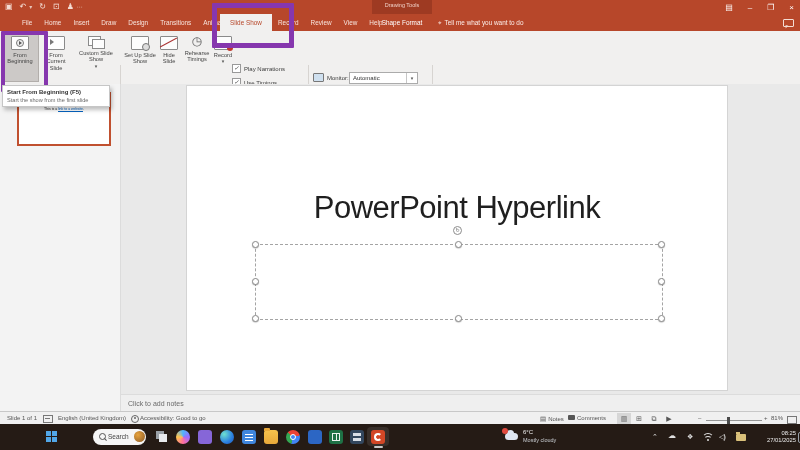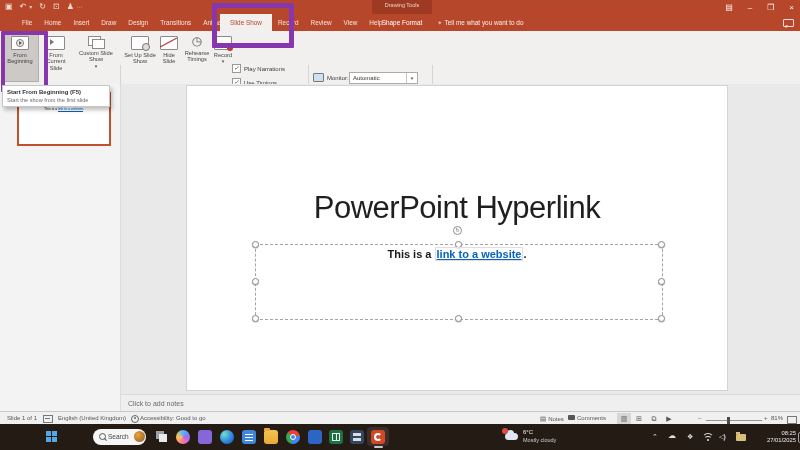--- a/index.html
+++ b/index.html
@@ -374,21 +374,20 @@
       <div class="rot">↻</div>
       <div class="selbox"></div>
       <span class="hnd" style="left:65px;top:155px"></span>
       <span class="hnd" style="left:268px;top:155px"></span>
       <span class="hnd" style="left:471px;top:155px"></span>
       <span class="hnd" style="left:65px;top:192px"></span>
       <span class="hnd" style="left:471px;top:192px"></span>
       <span class="hnd" style="left:65px;top:229px"></span>
       <span class="hnd" style="left:268px;top:229px"></span>
       <span class="hnd" style="left:471px;top:229px"></span>
-      <div class="slide-body"><span>This is a </span><span class="linkbox"><span class="lk">link to a website</span></span><span>.</span></div>
     </div>
   </div>
 
   <div class="notesbar">
     <span>Click to add notes</span>
   </div>
 
   <div class="statusbar">
     <span class="itm" style="left:7px">Slide 1 of 1</span>
     <span class="proof"></span>

